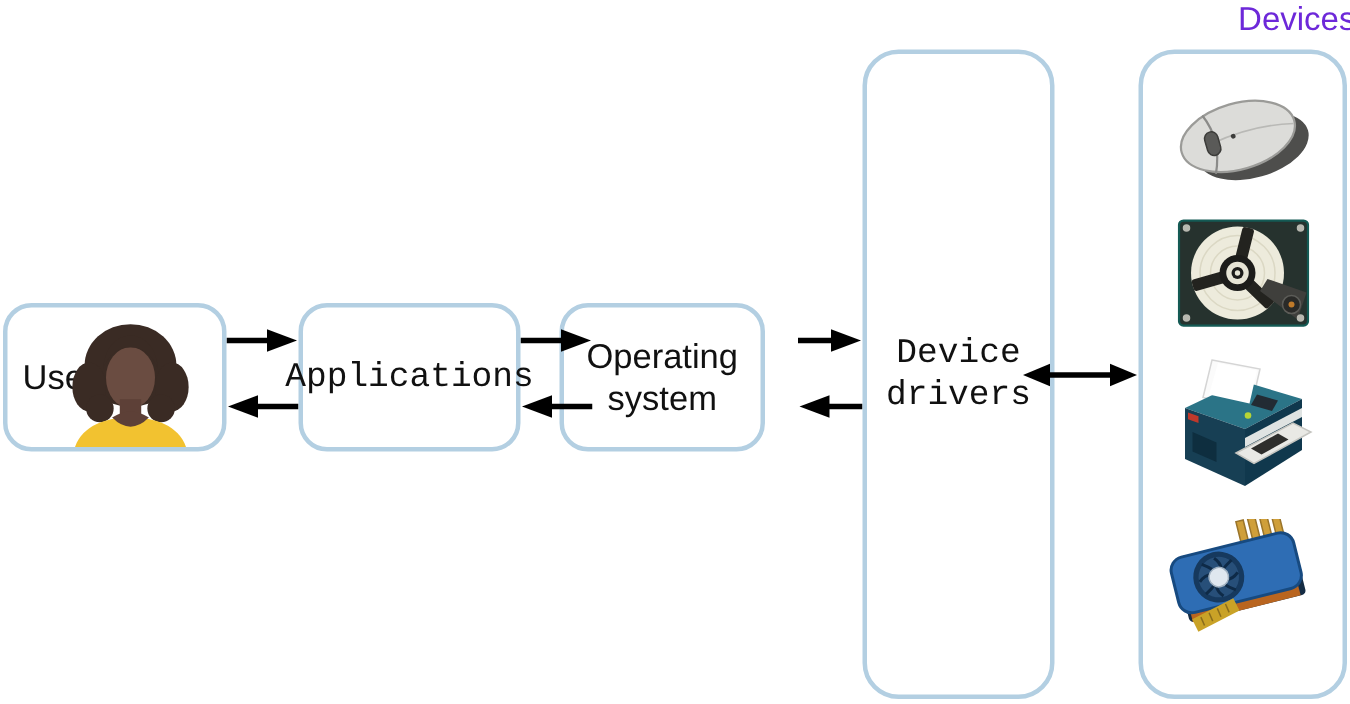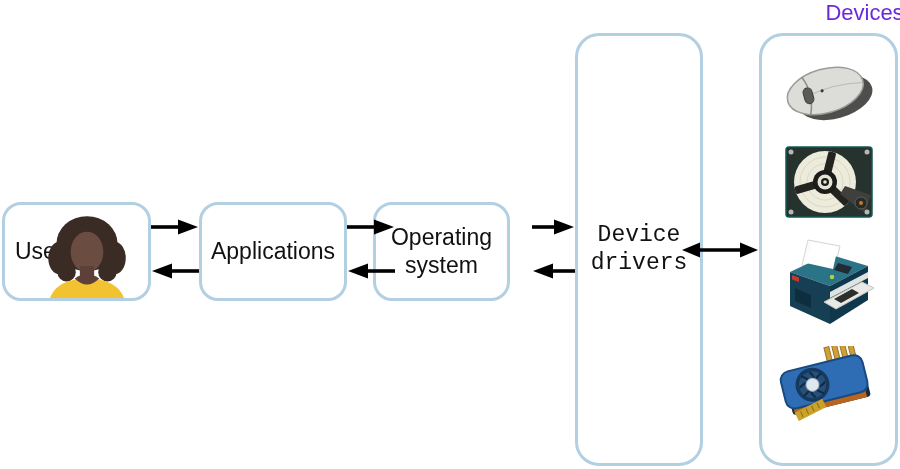--- a/index.html
+++ b/index.html
@@ -26,21 +26,21 @@
   .node-tall  { border-radius: 24px; }
 
   .node-label {
     font-size: 23px;
     color: #111111;
     line-height: 1.18;
     text-align: center;
   }
 
   #user-box        { left: 2px;   top: 202px; width: 149px; height: 99px; overflow: hidden; }
-  #applications-box{ left: 199px; top: 202px; width: 148px; height: 99px; }
+  #applications-box{ left: 199px; top: 202px; width: 148px; height: 99px; font-family: Liberation Mono, monospace; }
   #os-box          { left: 373px; top: 202px; width: 137px; height: 99px; }
   #drivers-box     { left: 575px; top: 33px;  width: 128px; height: 433px; font-family: Liberation Mono, monospace; }
   #devices-box     { left: 759px; top: 33px;  width: 139px; height: 433px;
                      flex-direction: column; justify-content: space-evenly; padding: 6px 0; }
 
   #user-label {
     position: absolute;
     left: 10px; top: 50%;
     transform: translateY(-50%);
     text-align: left;

